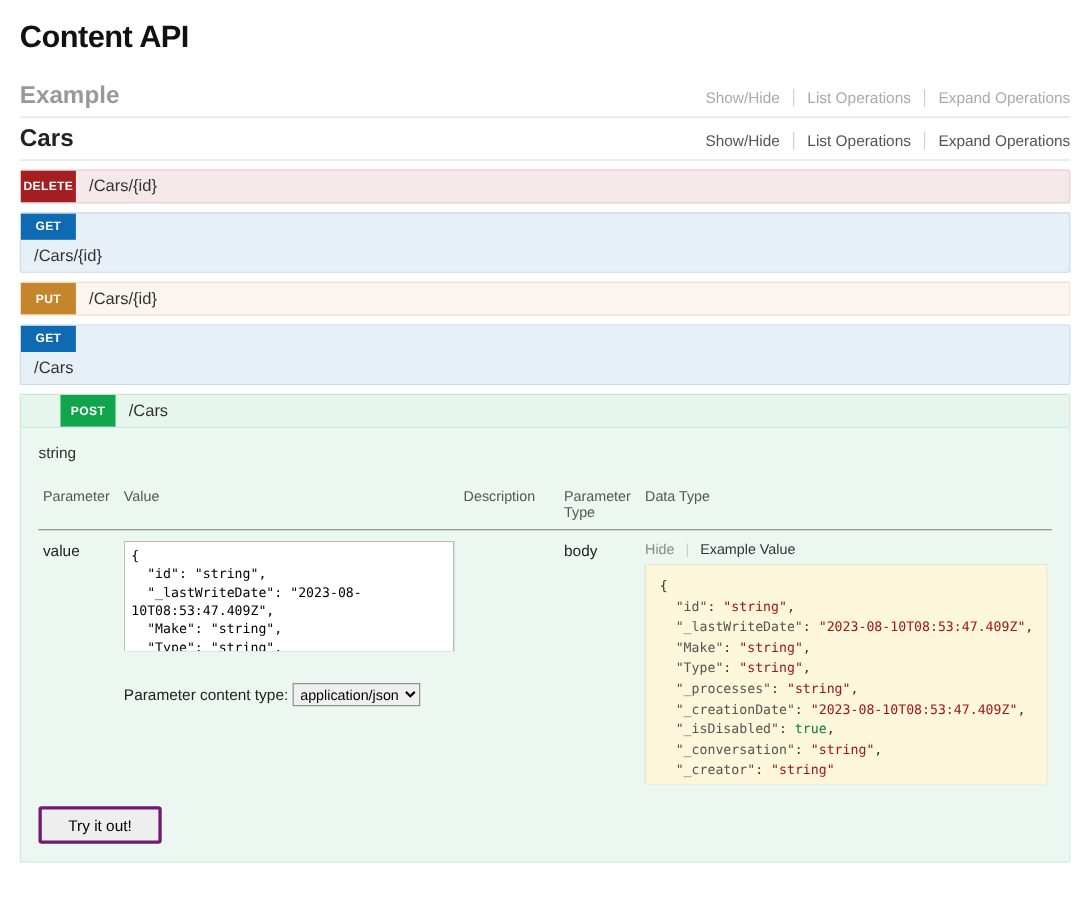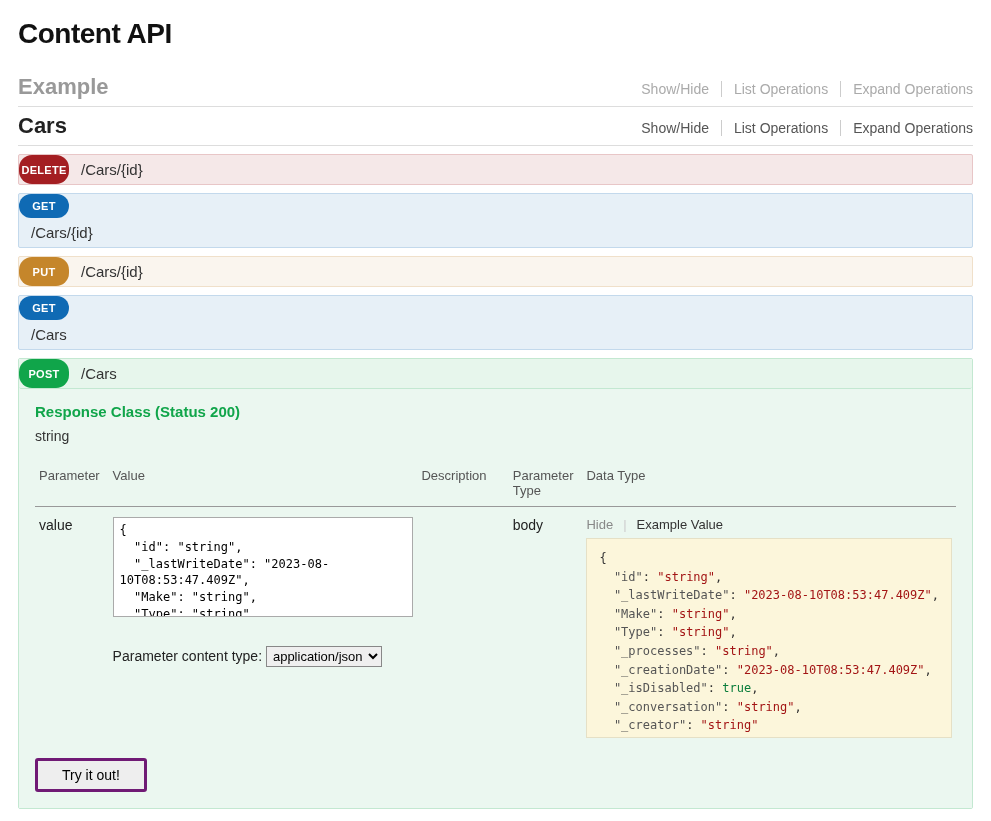--- a/index.html
+++ b/index.html
@@ -8,31 +8,31 @@
 
 .section-header { display: flex; justify-content: space-between; align-items: baseline; border-bottom: 1px solid #ddd; padding: 6px 0; }
 .section-header.inactive .section-name { color: #999; }
 .section-header .section-name { font-size: 22px; font-weight: 700; color: #222; }
 .section-actions { display: flex; gap: 0; font-size: 14px; }
 .section-actions .act { color: #555; padding: 0 12px; border-right: 1px solid #ccc; cursor: pointer; }
 .section-actions .act:last-child { border-right: none; padding-right: 0; }
 .section-header.inactive .act { color: #aaa; }
 
 .op-row { display: flex; align-items: stretch; margin-top: 8px; border: 1px solid transparent; border-radius: 2px; overflow: hidden; }
-.op-badge { width: 50px; display:flex; align-items:center; justify-content:center; color:#fff; font-size:11px; font-weight:700; text-transform:uppercase; letter-spacing:0.3px; padding: 6px 0; border-radius: 13px; }
+.op-badge { width: 50px; display:flex; align-items:center; justify-content:center; color:#fff; font-size:11px; font-weight:700; text-transform:uppercase; letter-spacing:0.3px; padding: 6px 0; }
 .op-path { padding: 6px 12px; font-size: 15px; color: #333; flex: 1; }
 
 .op-delete { background: #f5e8e8; border-color: #e8c6c7; }
 .op-delete .op-badge { background: #a41e22; }
 .op-get { background: #e7f0f7; border-color: #c3d9ec; flex-direction: column; }
 .op-get .op-badge { background: #0f6ab4; }
 .op-put { background: #faf5ee; border-color: #f0e0ca; }
 .op-put .op-badge { background: #c5862b; }
 .op-post { background: #e7f6ec; border-color: #c3e8d1; }
-.op-post .op-badge { background: #10a54a; }
+.op-post .op-badge { background: #10a54a; margin-left: 36px; }
 
 .op-expanded { border: 1px solid #c3e8d1; border-radius: 2px; margin-top: 8px; }
 .op-expanded-body { background: #ebf7f0; padding: 14px 16px 16px; }
 
 .resp-head { color: #10a54a; font-weight: 700; font-size: 15px; margin-bottom: 8px; }
 .resp-type { color: #333; font-size: 14px; margin-bottom: 18px; }
 .resp-ctype-row { margin-bottom: 14px; }
 .resp-ctype-row label { margin-right: 6px; }
 select { font-size: 13px; padding: 1px 2px; border: 1px solid #888; background: #efefef; }
 
@@ -102,21 +102,20 @@
       <div class="op-path">/Cars</div>
     </div>
   </div>
 
 <div class="op-expanded">
   <div class="op-row op-post" style="margin-top:0; border:none; border-bottom:1px solid #c3e8d1;">
     <div class="op-badge">POST</div>
     <div class="op-path">/Cars</div>
   </div>
   <div class="op-expanded-body">
-    <div class="resp-head">Response Class (Status 200)</div>
     <div class="resp-type">string</div>
     <table class="params">
       <thead>
         <tr>
           <th class="col-param">Parameter</th>
           <th class="col-value">Value</th>
           <th class="col-desc">Description</th>
           <th class="col-ptype">Parameter Type</th>
           <th>Data Type</th>
         </tr>

